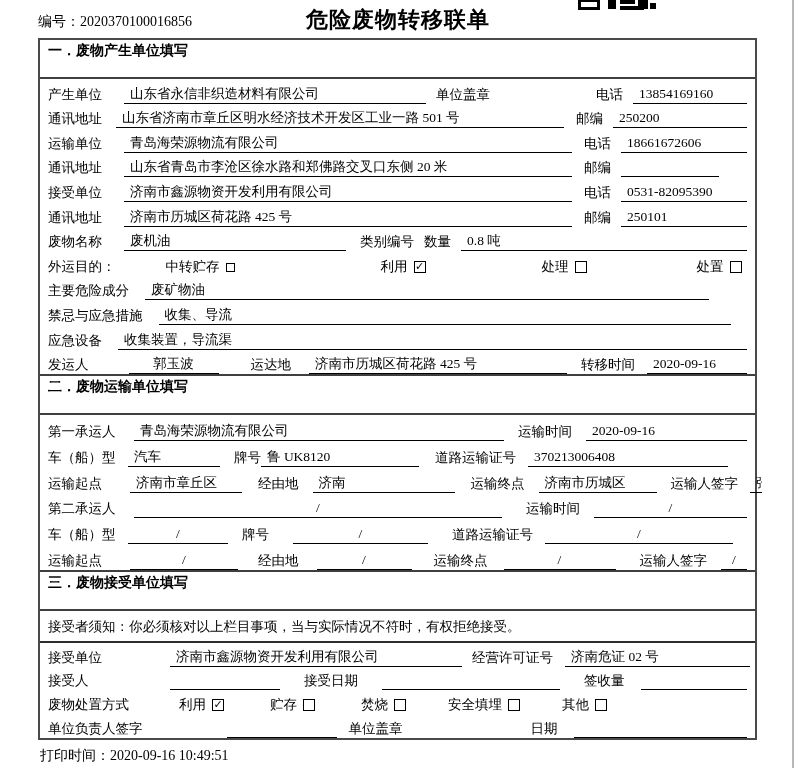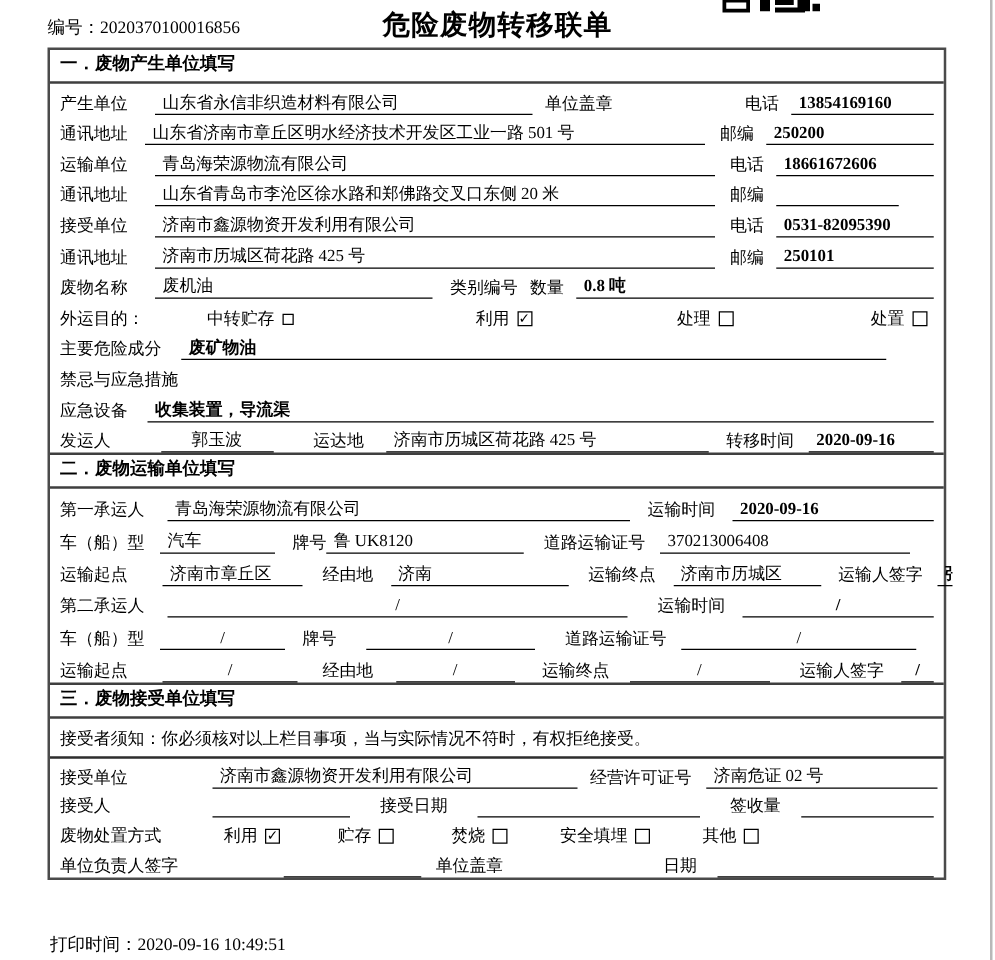--- a/index.html
+++ b/index.html
@@ -18,33 +18,33 @@
   .qr{position:absolute;left:578px;top:0;width:80px;height:10px;}
   .qr div{position:absolute;background:#000;}
   .qr .q1{left:0;top:0;width:22px;height:10px;background:transparent;border:3px solid #000;border-top-width:2px;box-sizing:border-box;}
   .qr .q2{left:30px;top:0;width:8px;height:9px;}
   .qr .q3{left:42px;top:0;width:15px;height:4px;}
   .qr .q4{left:42px;top:6px;width:24px;height:4px;}
   .qr .q5{left:60px;top:0;width:10px;height:9px;}
   .qr .q6{left:72px;top:3px;width:6px;height:6px;}
   
   .tbl{position:absolute;left:38px;top:38px;width:719px;border:2px solid #4a4a4a;background:#fff;box-sizing:border-box;}
-  .sec-head{font-weight:bold;font-size:14px;height:20px;line-height:19px;padding:1px 8px 4px;
+  .sec-head{font-weight:bold;font-size:14px;height:20px;line-height:19px;padding:1px 8px 16px;
     border-bottom:2px solid #3f3f3f;font-family:"Liberation Sans","DejaVu Sans",sans-serif;box-sizing:content-box;}
   .sec-head.mid{border-top:2px solid #3f3f3f;}
   .notice{font-size:13.5px;padding:7px 8px 5px;border-bottom:2px solid #2d2d2d;white-space:nowrap;}
   .row{display:flex;align-items:flex-end;padding:0 8px;box-sizing:border-box;}
   .s1-rows .row{height:24.6px;}
   .s2-rows .row{height:25.8px;}
   .s3-rows .row{height:23.7px;}
   .lbl{white-space:nowrap;font-size:13.5px;line-height:19px;flex-shrink:0;}
   .plain{white-space:nowrap;font-size:13.5px;line-height:19px;flex-shrink:0;}
   .v{border-bottom:1px solid #000;font-size:13.5px;line-height:18px;height:19px;
      padding:0 6px;white-space:nowrap;box-sizing:border-box;flex-shrink:0;overflow:hidden;}
-  .v.fill{flex:1 1 auto;font-weight:bold;}
+  .v.fill{flex:1 1 auto;}
   .v.c{text-align:center;}
   .w64{min-width:64px;}
   .w72{min-width:72px;}
   .w86{min-width:86px;}
   .cb{width:12px;height:12px;border:1px solid #000;margin-left:6px;margin-bottom:3px;
       font-size:11px;line-height:10px;text-align:center;flex-shrink:0;box-sizing:border-box;
       font-family:"DejaVu Sans",sans-serif;}
   .cb.sm{width:9px;height:9px;margin-bottom:4px;}
   .footer{position:absolute;left:40px;top:747px;font-size:14px;white-space:nowrap;}
 </style>
@@ -135,20 +135,21 @@
       <span class="cb"></span>
     </div>
 
     <div class="row">
       <span class="lbl">主要危险成分</span>
       <span class="v fill" style="margin-left:16px;margin-right:38px;">废矿物油</span>
     </div>
 
     <div class="row">
       <span class="lbl">禁忌与应急措施</span>
+      <span class="v fill" style="margin-left:16px;margin-right:16px;">收集、导流</span>
     </div>
 
     <div class="row">
       <span class="lbl">应急设备</span>
       <span class="v fill" style="margin-left:16px;">收集装置，导流渠</span>
     </div>
 
     <div class="row">
       <span class="lbl">发运人</span>
       <span class="v c" style="width:90px;margin-left:40px;">郭玉波</span>

